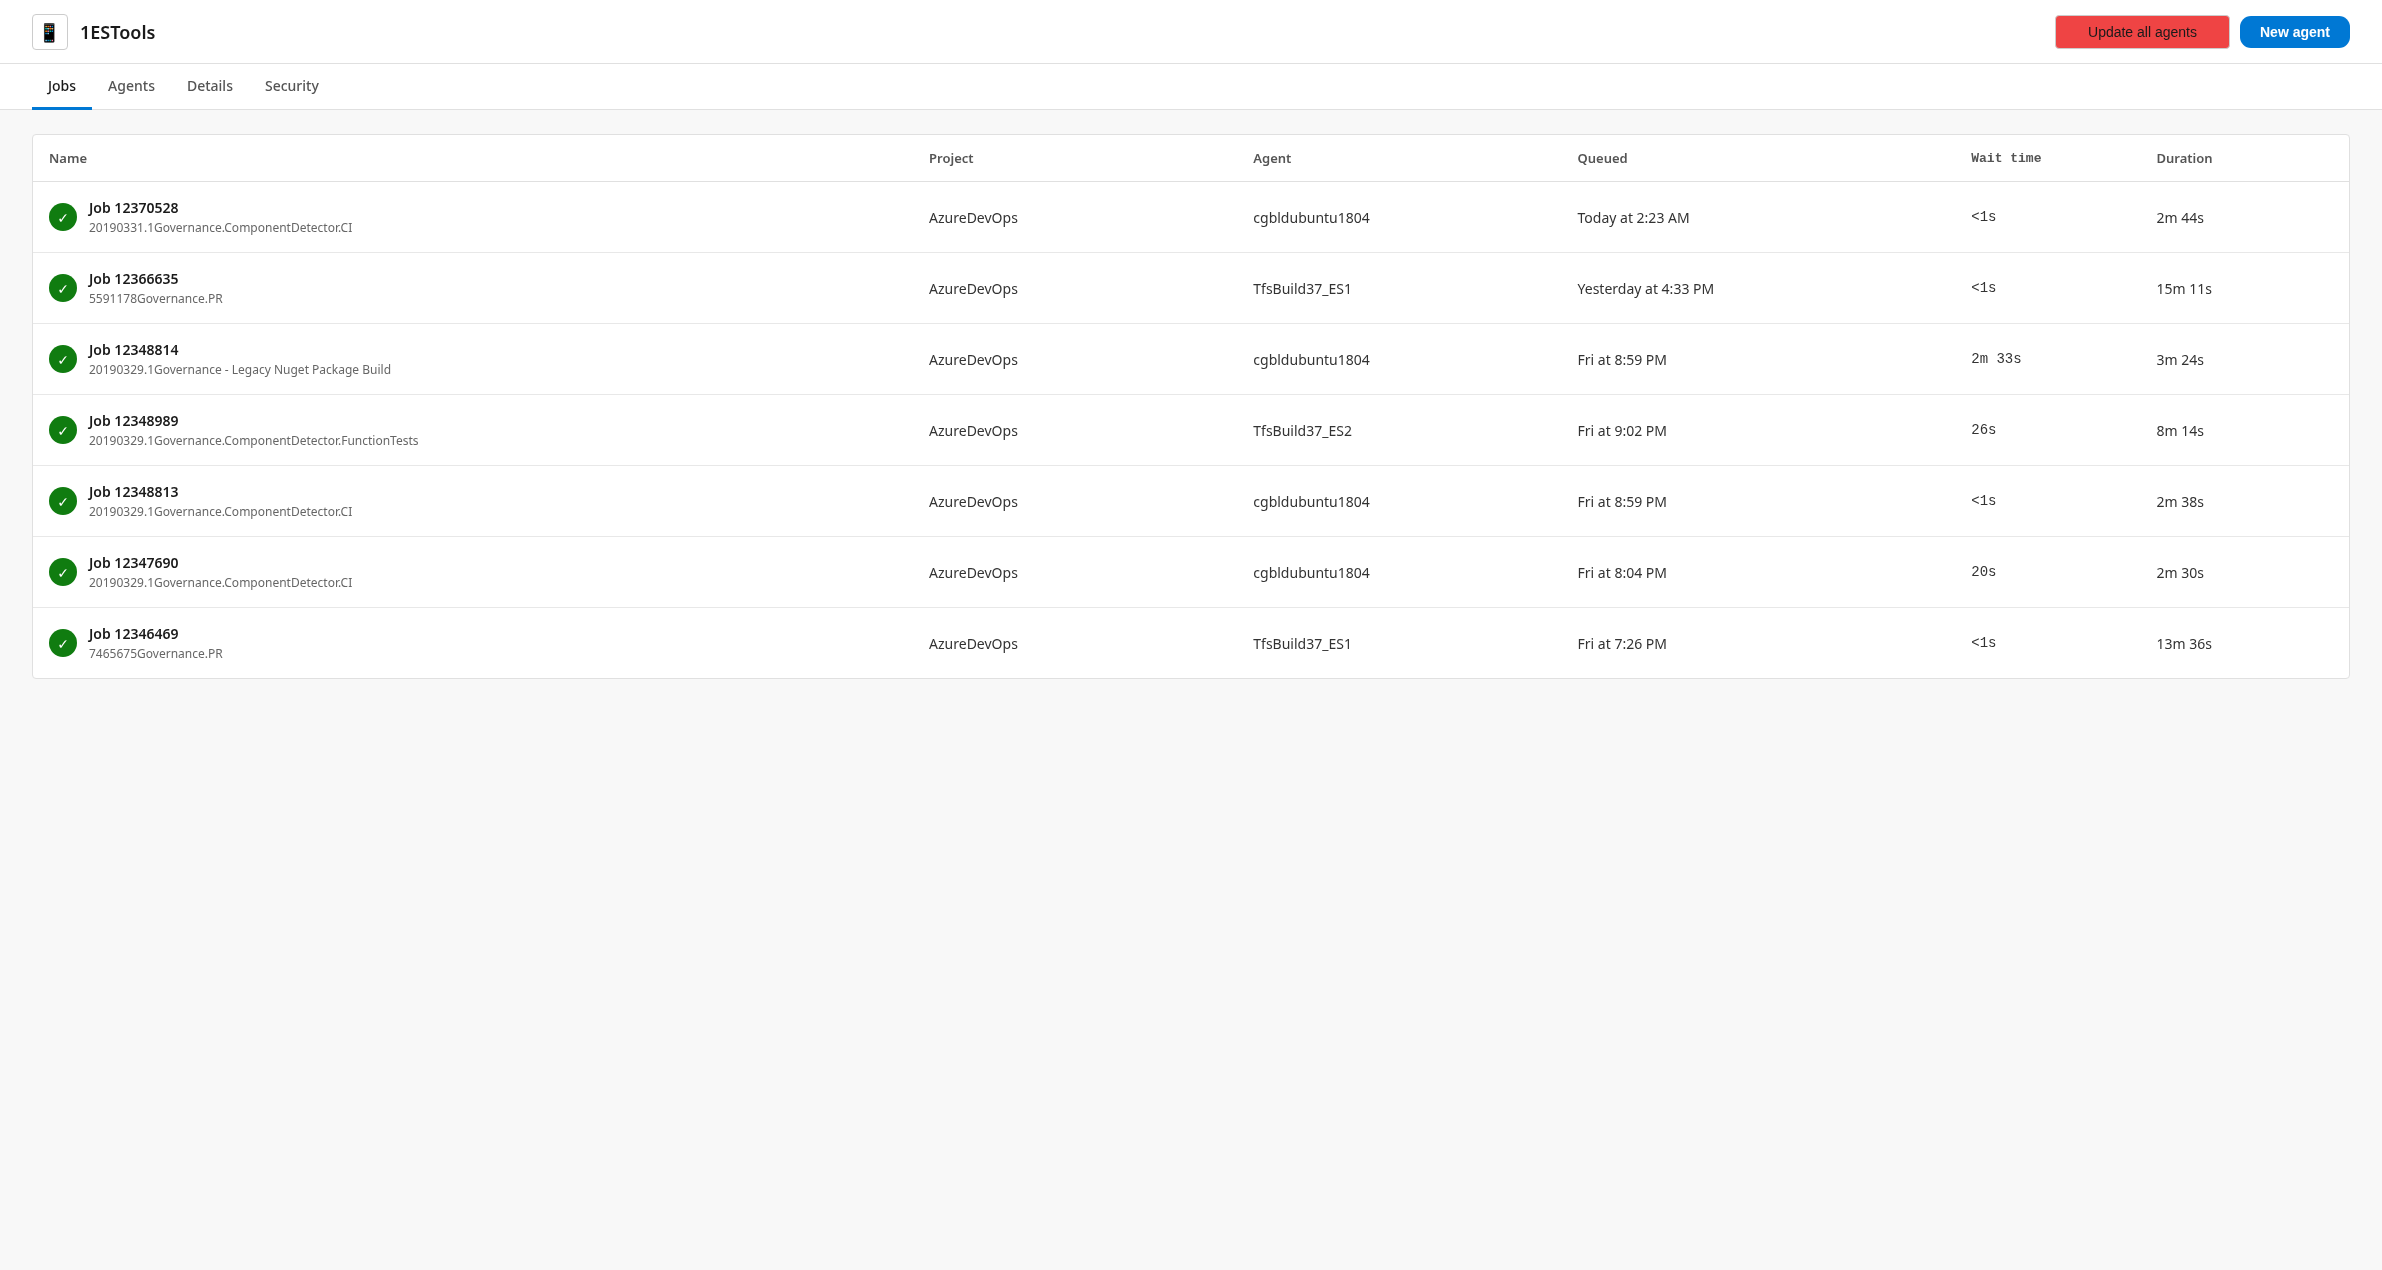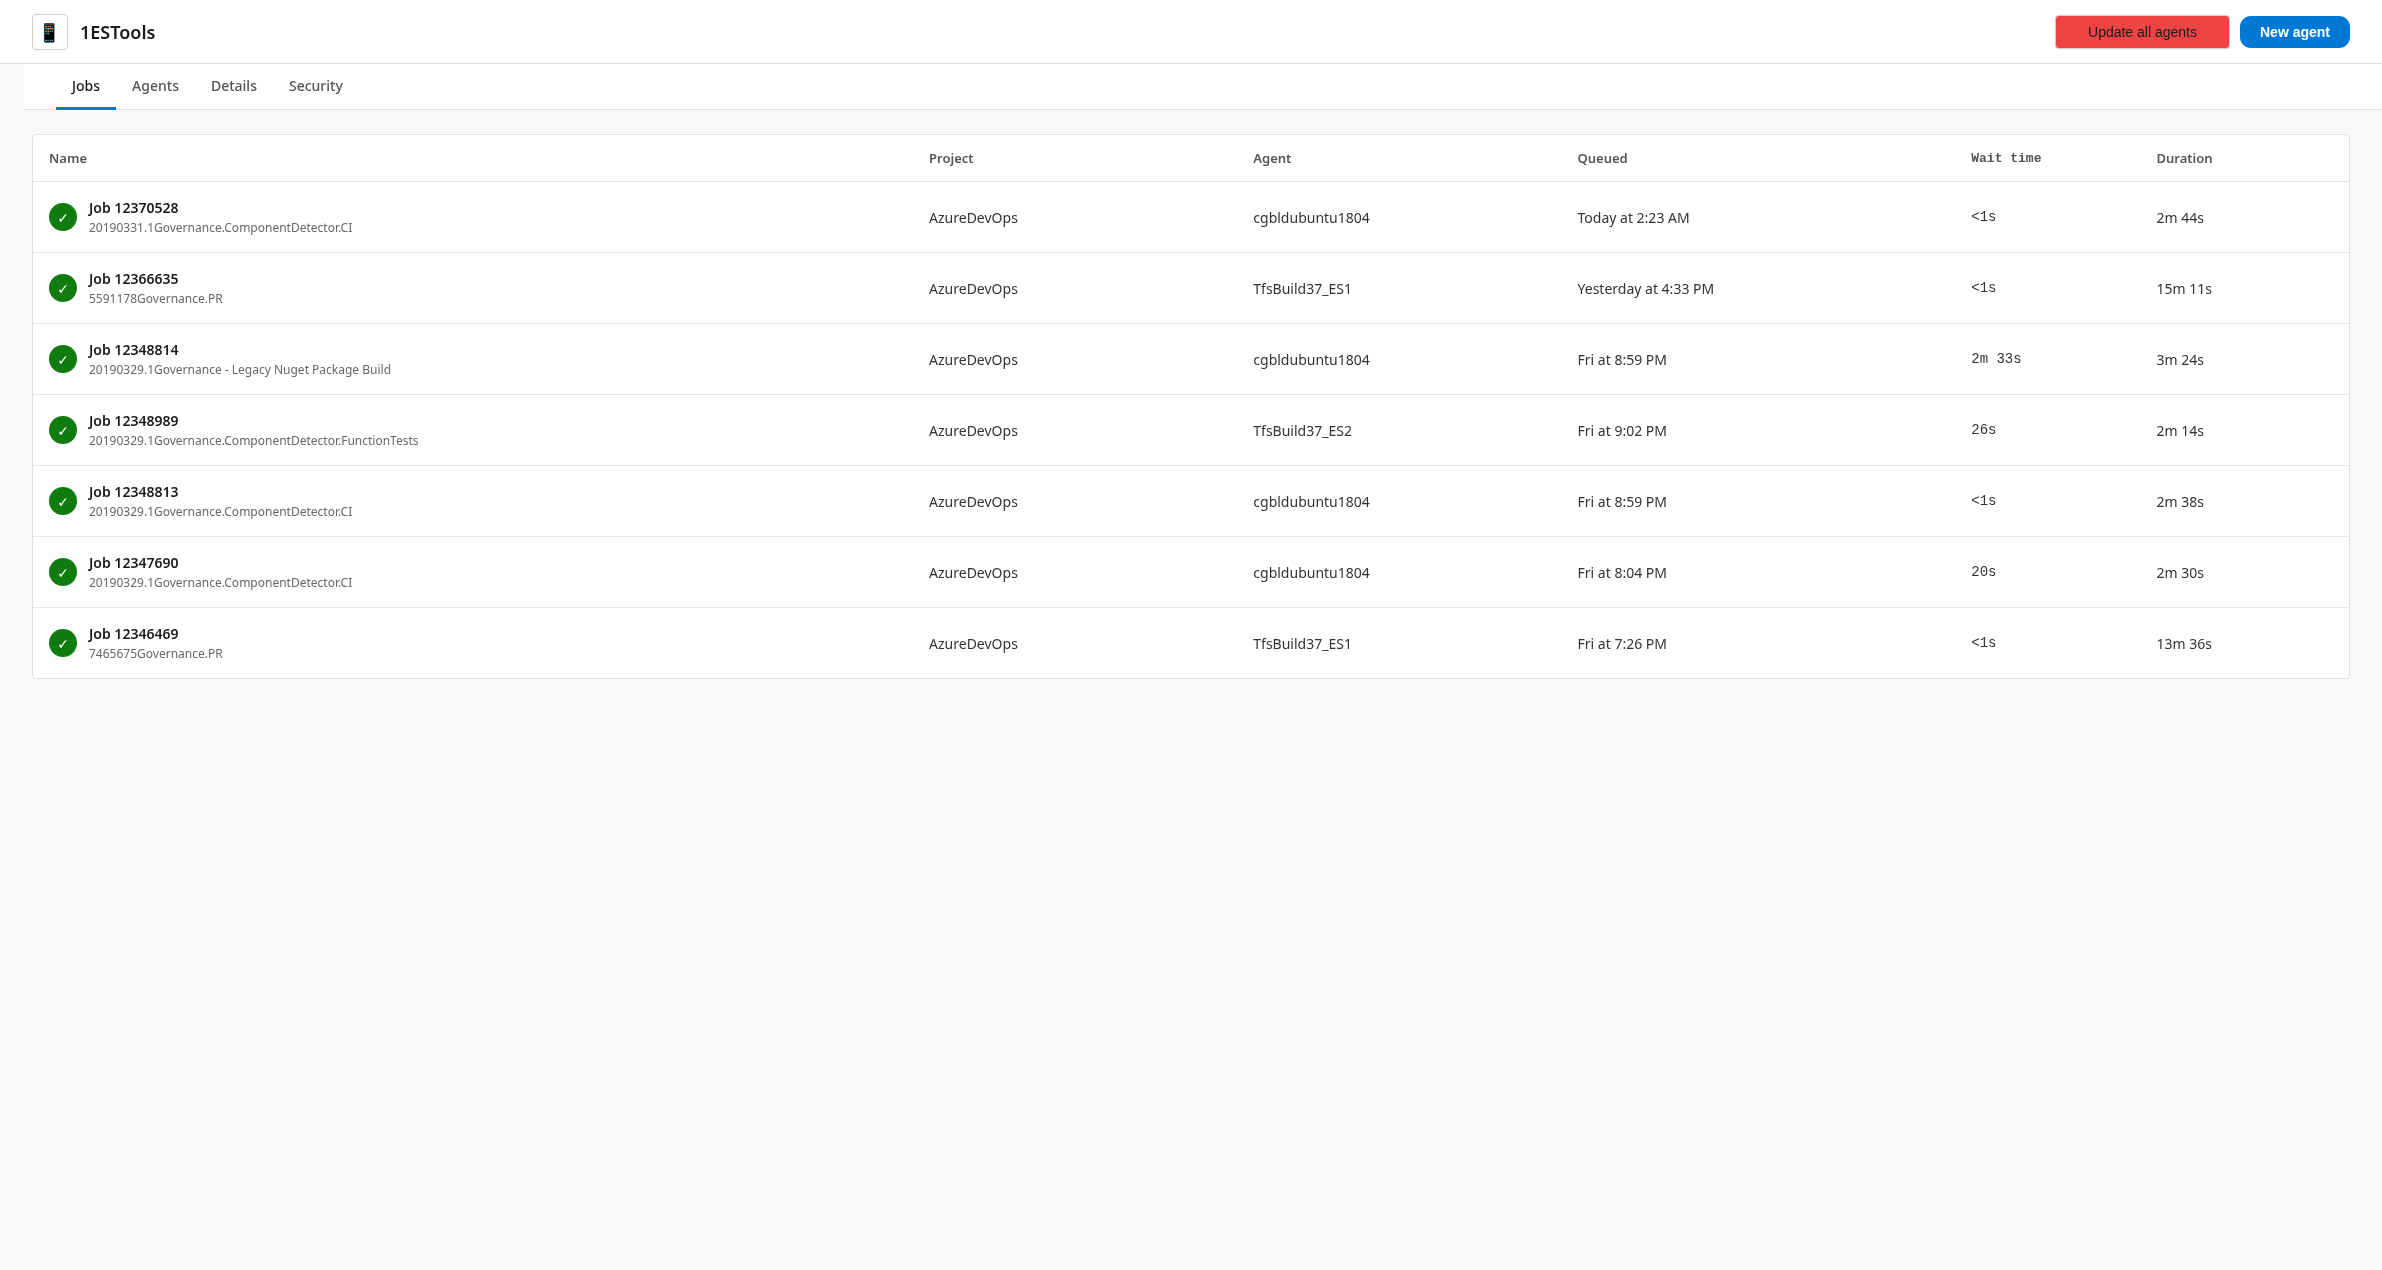--- a/index.html
+++ b/index.html
@@ -23,21 +23,20 @@
     }
     .btn-primary {
       padding: 8px 20px; border: none; border-radius: 11px;
       background: #0078d4; color: #fff; cursor: pointer; font-size: 14px; font-weight: 600;
     }
 
     .nav-tabs {
       background: #fff; padding: 0 32px;
       display: flex; gap: 0;
       border-bottom: 1px solid #e0e0e0;
-      margin-left: 24px;
     }
     .nav-tab {
       padding: 12px 16px; cursor: pointer; font-size: 14px;
       color: #555; border-bottom: 3px solid transparent; margin-bottom: -1px;
       font-weight: 500;
     }
     .nav-tab.active { color: #1a1a1a; border-bottom-color: #0078d4; }
 
     .content { padding: 24px 32px; }
 
@@ -176,21 +175,21 @@
             <span>20190329.1</span>
             <span>Governance.ComponentDetector.FunctionTests</span>
           </div>
         </div>
       </div>
     </td>
     <td class="cell-other col-project">AzureDevOps</td>
     <td class="cell-other col-agent">TfsBuild37_ES2</td>
     <td class="cell-other col-queued">Fri at 9:02 PM</td>
     <td class="cell-other col-wait">26s</td>
-    <td class="cell-other col-duration">2m 14s</td>
+    <td class="cell-other col-duration">8m 14s</td>
   </tr>
           <tr>
     <td class="cell-name col-name">
       <div class="job-row">
         <div class="check-icon">✓</div>
         <div class="job-info">
           <div class="job-title">Job 12348813</div>
           <div class="job-meta">
             <span>20190329.1</span>
             <span>Governance.ComponentDetector.CI</span>

